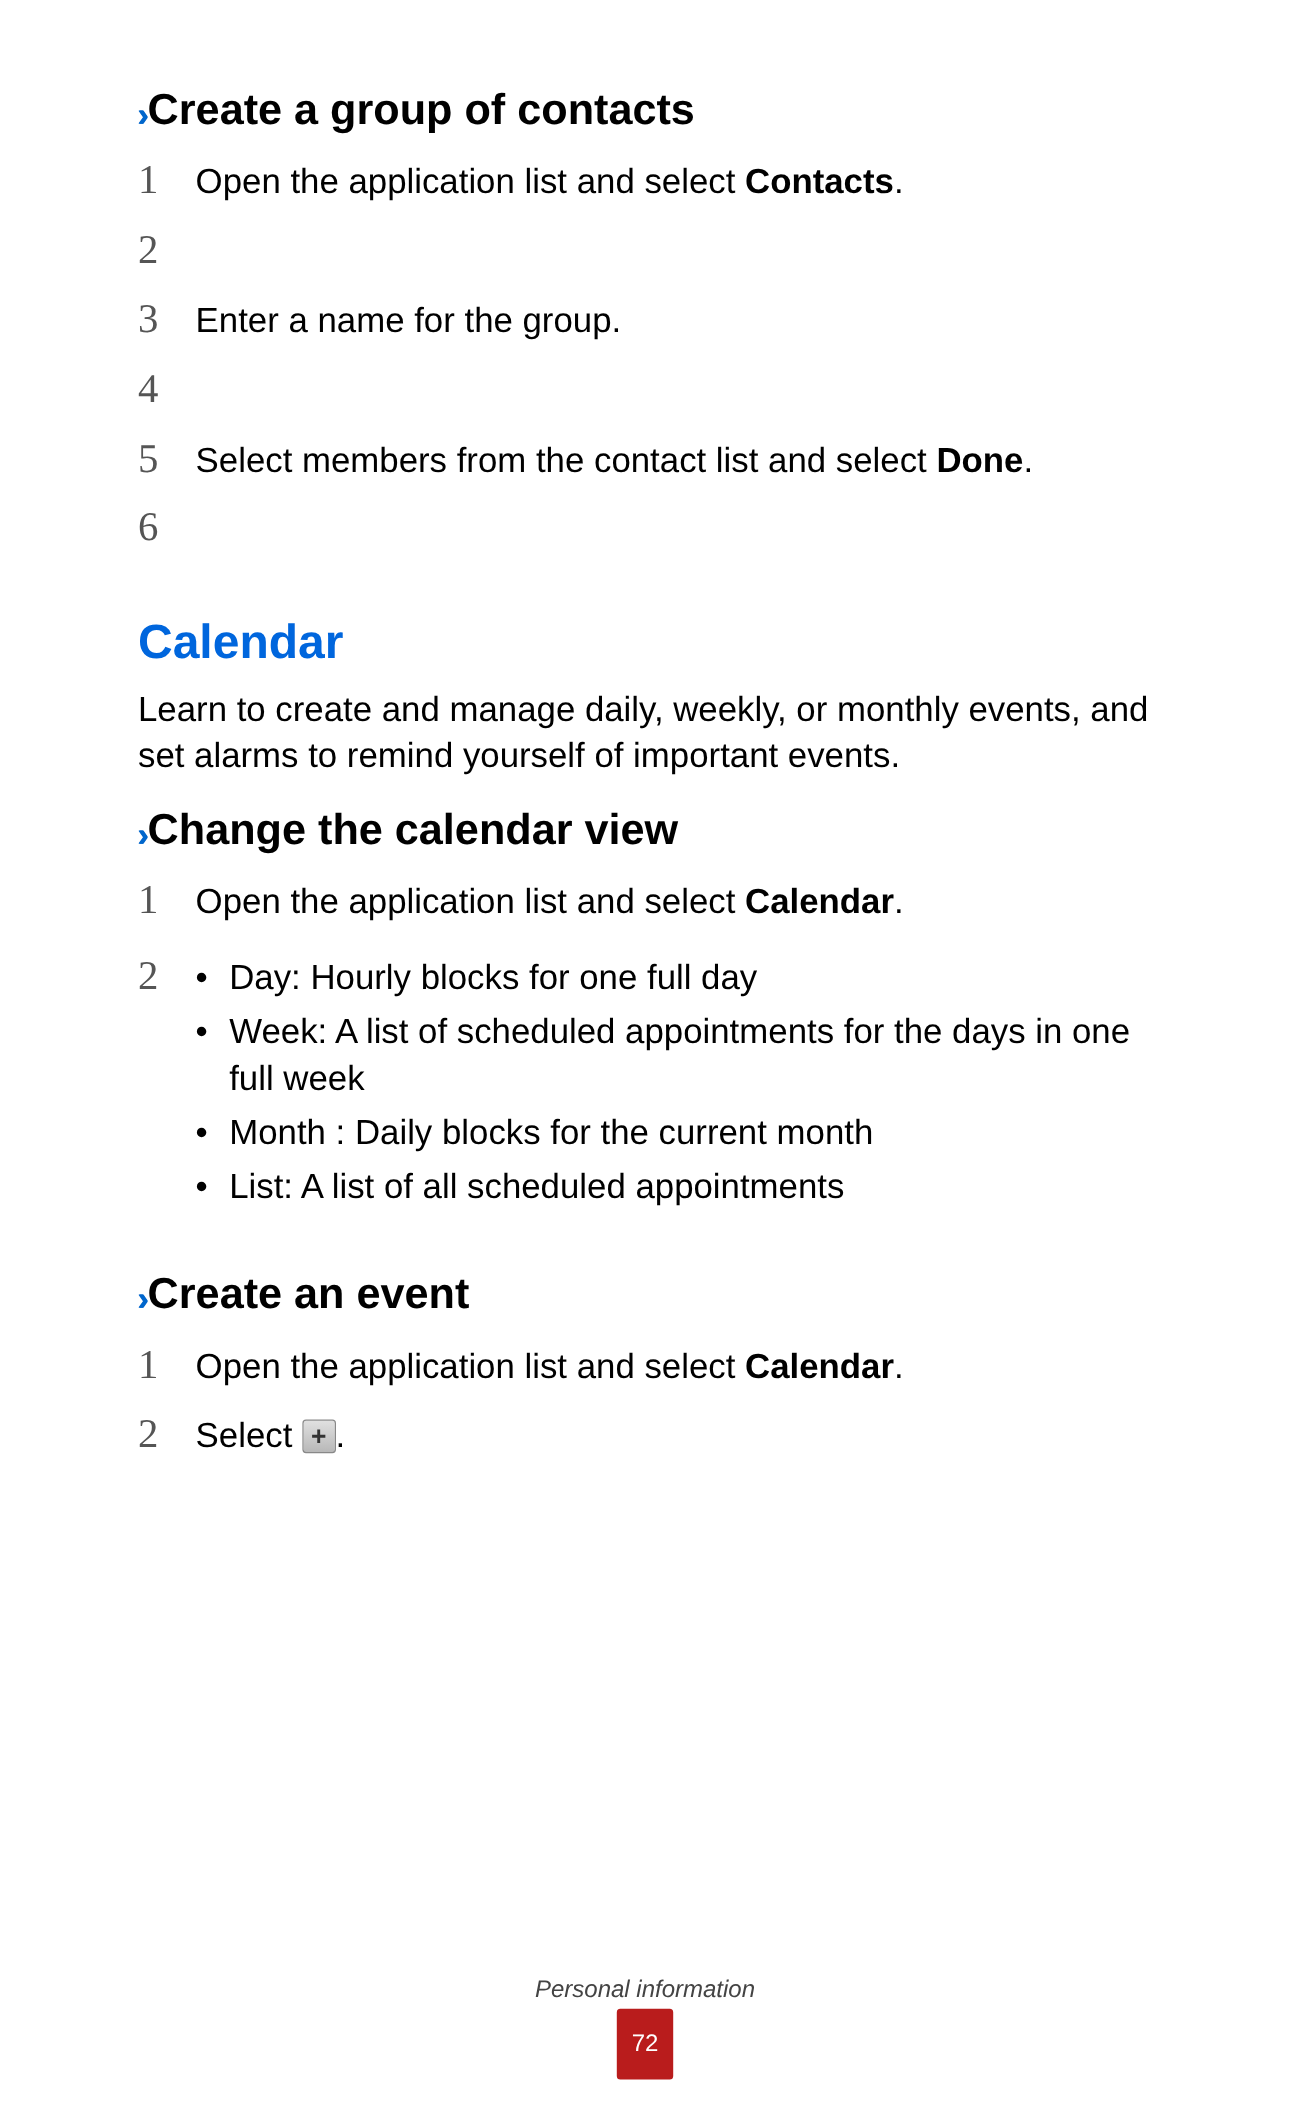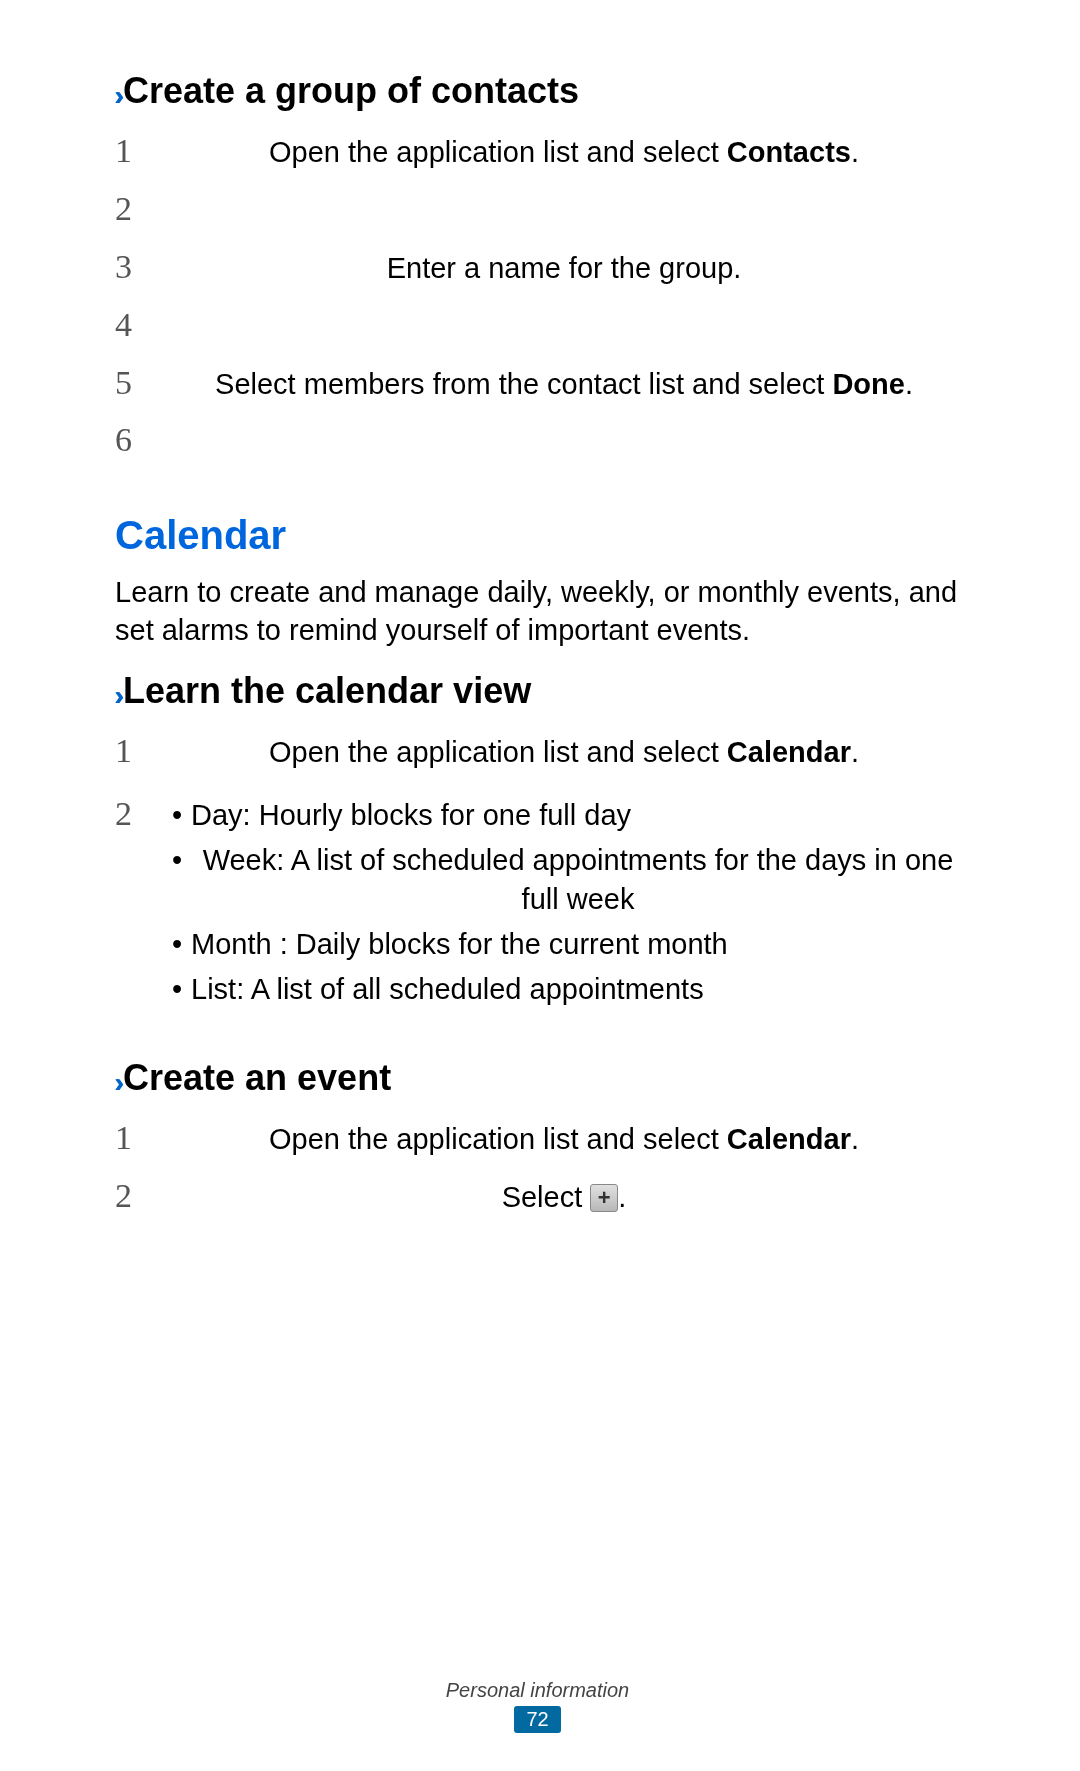--- a/index.html
+++ b/index.html
@@ -54,21 +54,20 @@
     }
     .step-num {
       font-family: Georgia, 'Times New Roman', serif;
       font-size: 34px;
       color: #555555;
       min-width: 48px;
       font-weight: normal;
     }
     .step-text {
       flex: 1;
-      text-align: center;
     }
     .bold-inline {
       font-weight: bold;
     }
     .plus-icon {
       display: inline-flex;
       align-items: center;
       justify-content: center;
       width: 28px;
       height: 28px;
@@ -108,24 +107,24 @@
       margin-top: 44px;
     }
     .footer-label {
       font-style: italic;
       font-size: 20px;
       color: #444;
       margin-bottom: 4px;
     }
     .page-num {
       display: inline-block;
-      background: #0369a1;
+      background: #b91c1c;
       color: #fff;
       font-size: 20px;
-      padding: 2px 12px;
+      padding: 18px 12px;
       border-radius: 3px;
     }
   </style>
 </head>
 <body>
 
 <div class="section-heading">
   <span class="chevron">››</span>
   <span>Create a group of contacts</span>
 </div>
@@ -157,21 +156,21 @@
     <div class="step-item">
       <div class="step-num">6</div>
     </div>
   </div>
 
 <div class="main-heading">Calendar</div>
 <div class="intro-text">Learn to create and manage daily, weekly, or monthly events, and set alarms to remind yourself of important events.</div>
 
 <div class="section-heading">
   <span class="chevron">››</span>
-  <span>Learn the calendar view</span>
+  <span>Change the calendar view</span>
 </div>
 <div class="step-list">
     <div class="step-item">
       <div class="step-num">1</div>
       <div class="step-text">
         <div>Open the application list and select <span class="bold-inline">Calendar</span>.</div>
       </div>
     </div>
     <div class="step-item">
       <div class="step-num">2</div>

